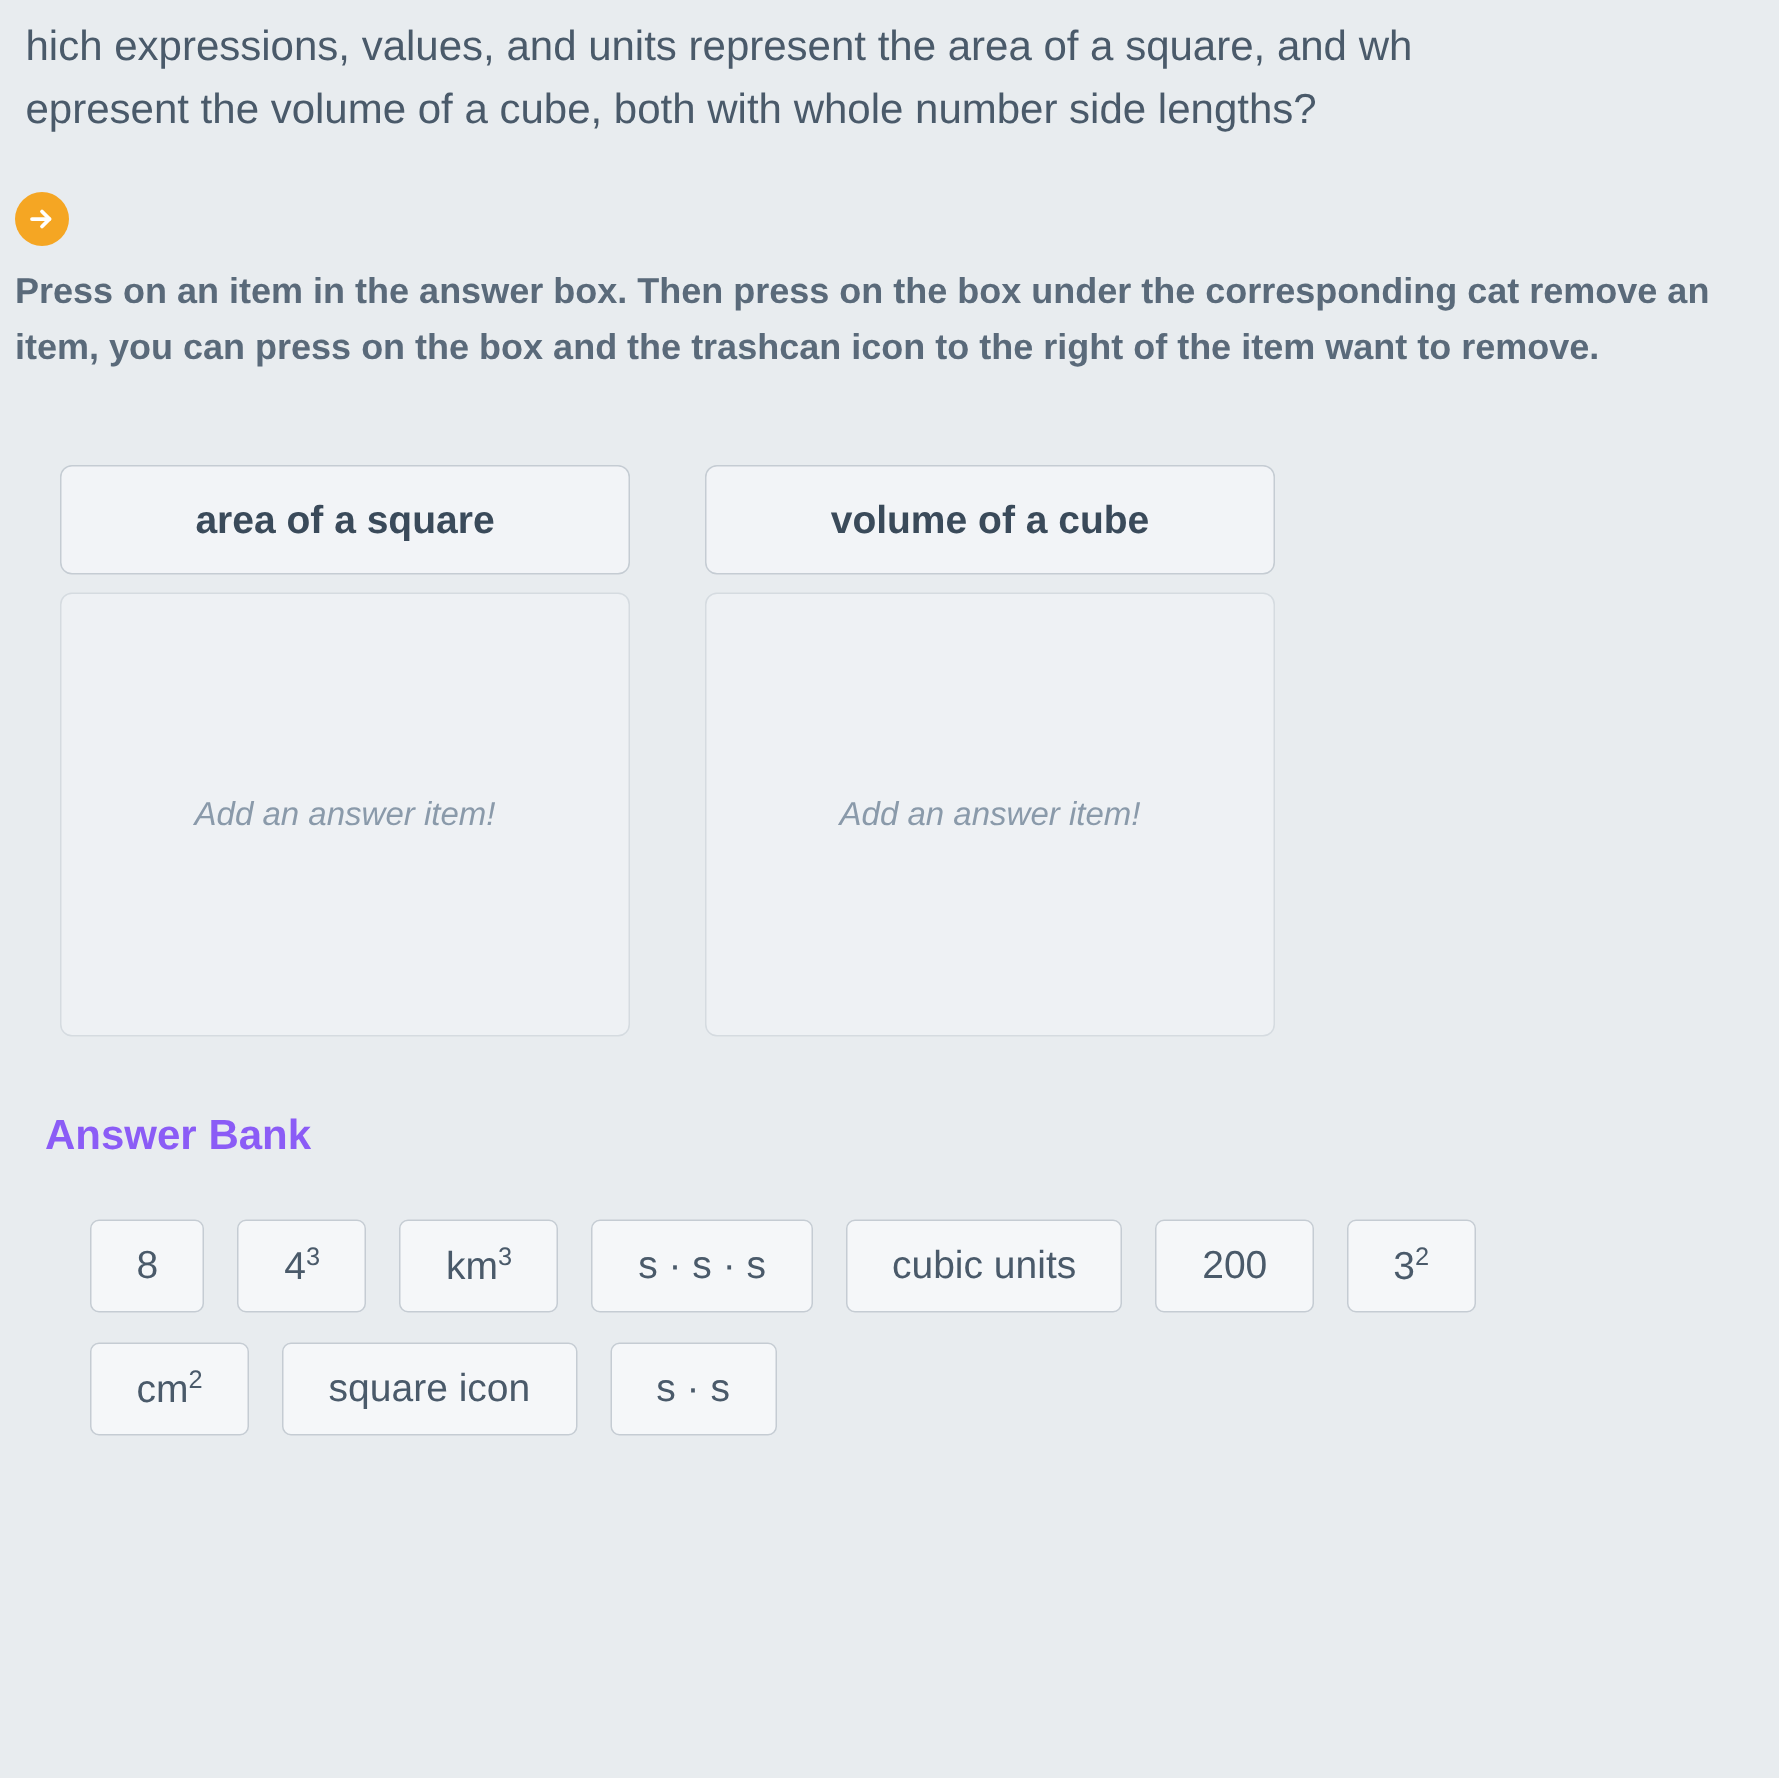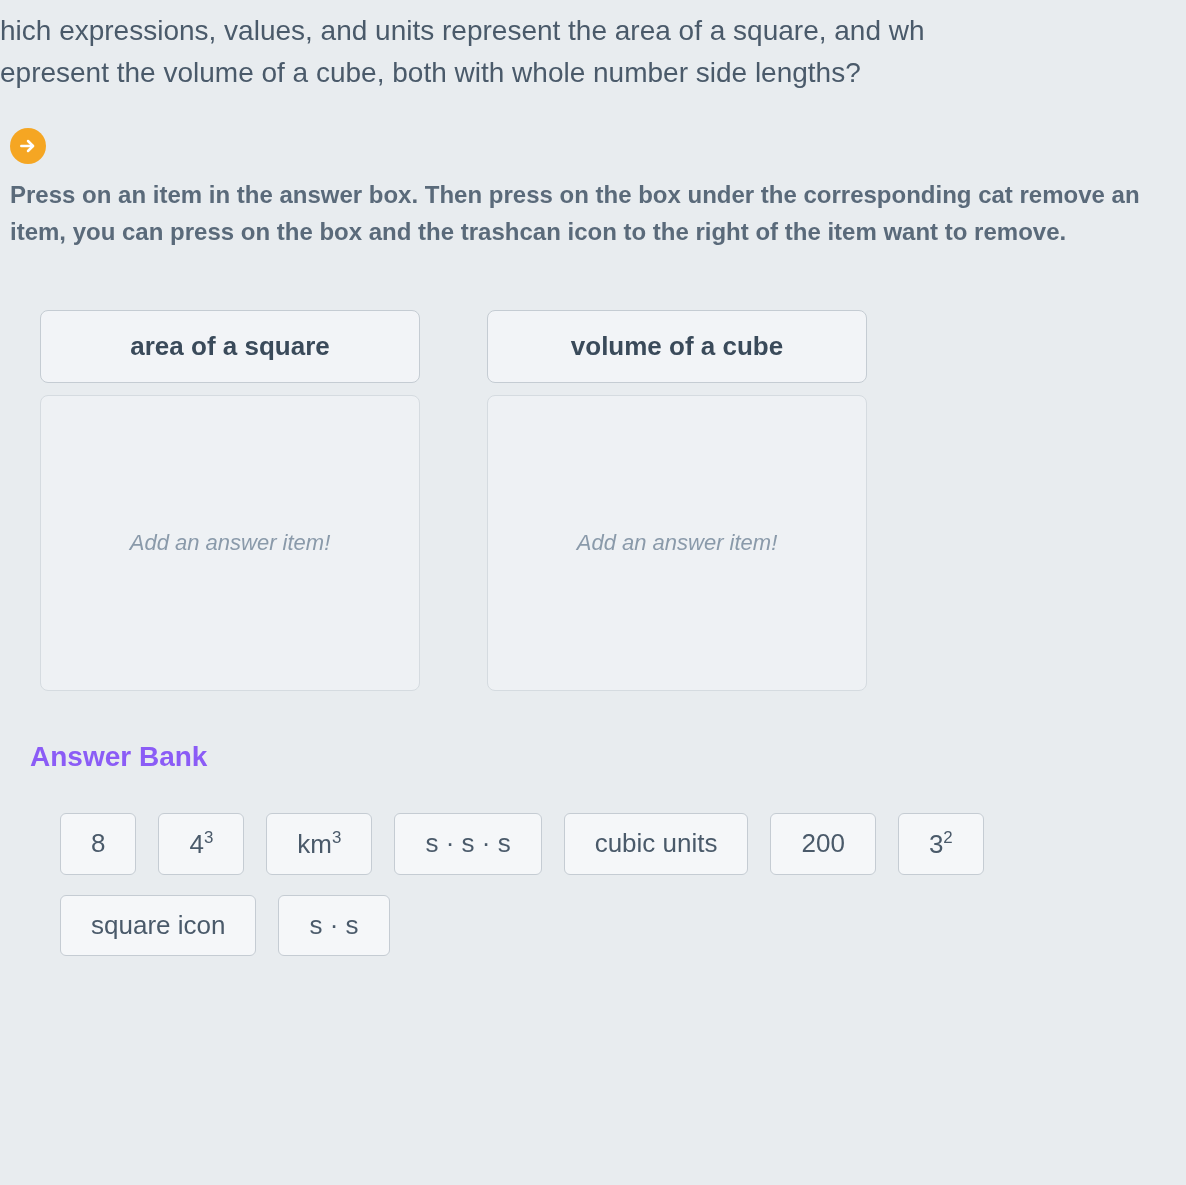--- a/index.html
+++ b/index.html
@@ -13,21 +13,21 @@
       padding: 0;
       color: #3a4a5a;
       width: 1186px;
       height: 1185px;
       overflow: hidden;
     }
     .question-text {
       font-size: 28px;
       color: #4a5a6a;
       line-height: 1.5;
-      padding: 10px 0 20px 0;
+      padding: 10px 0 20px 17px;
       font-weight: 400;
     }
     .instruction-block {
       display: flex;
       align-items: flex-start;
       gap: 12px;
       padding: 10px 0 30px 10px;
       flex-direction: column;
     }
     .arrow-icon {
@@ -46,21 +46,21 @@
       height: 20px;
     }
     .instruction-text {
       font-size: 24px;
       font-weight: 700;
       color: #5a6a7a;
       line-height: 1.55;
     }
     .categories-row {
       display: flex;
-      gap: 67px;
+      gap: 50px;
       padding: 30px 0 0 40px;
     }
     .category-column {
       width: 380px;
     }
     .category-header {
       border: 1px solid #c5ccd3;
       border-radius: 8px;
       background: #f2f4f7;
       padding: 20px 24px;
@@ -153,16 +153,17 @@
   <div class="bank-row" id="bank-row-1">
       <div class="bank-item">8</div>
       <div class="bank-item">4<sup>3</sup></div>
       <div class="bank-item">km<sup>3</sup></div>
       <div class="bank-item">s · s · s</div>
       <div class="bank-item">cubic units</div>
       <div class="bank-item">200</div>
       <div class="bank-item">3<sup>2</sup></div>
     </div>
   <div class="bank-row" id="bank-row-2">
+      <div class="bank-item">cm<sup>2</sup></div>
       <div class="bank-item">square icon</div>
       <div class="bank-item">s · s</div>
     </div>
 </div>
 
 </body></html>

